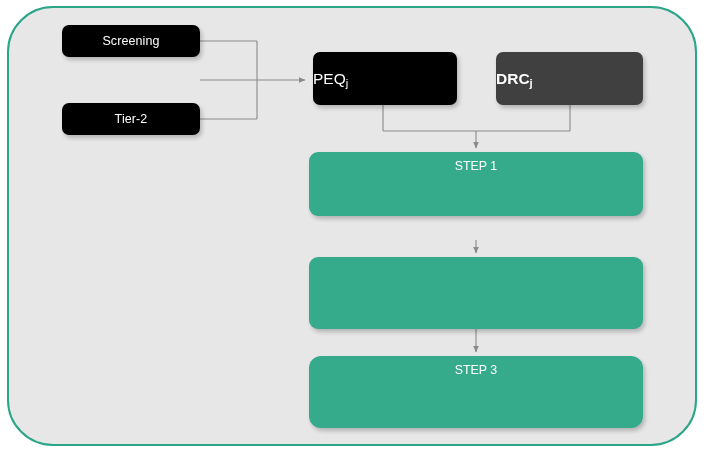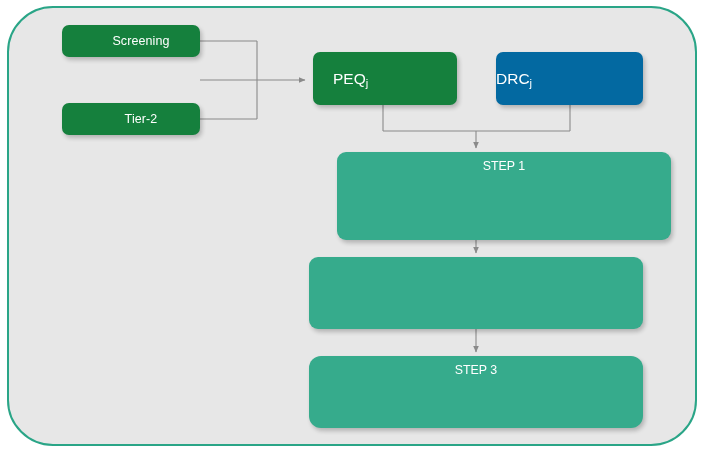--- a/index.html
+++ b/index.html
@@ -50,22 +50,22 @@
   .node {
     position: absolute;
     box-sizing: border-box;
     border-radius: 7px;
     color: #ffffff;
     box-shadow: 2px 3px 4px rgba(0,0,0,0.22);
     display: flex;
     flex-direction: column;
   }
 
-  .node-blue { background: #15803d; padding-left: 20px; }
-  .node-red  { background: #0369a1; }
+  .node-blue { background: #000000; }
+  .node-red  { background: #404040; font-weight: bold; }
   .node-green{ background: #36ab8c; border-radius: 9px; }
 
   
   .tier-box {
     left: 62px;
     width: 138px;
     height: 32px;
     align-items: center;
     justify-content: center;
     font-size: 12.5px;
@@ -87,21 +87,21 @@
   .io-box-drc { left: 496px; width: 147px; }
 
   
   .step-box {
     left: 309px;
     width: 334px;
     padding: 6px 11px 9px 11px;
     font-size: 11.6px;
     line-height: 1.64;
   }
-  .step-box-1 { top: 152px; height: 88px; margin-left: 28px; }
+  .step-box-1 { top: 152px; height: 64px; }
   .step-box-2 { top: 257px; height: 72px; }
   .step-box-3 { top: 356px; height: 72px; border-radius: 12px; }
 
   .step-title {
     text-align: center;
     font-size: 12.4px;
     line-height: 1.35;
     margin-bottom: 1px;
   }
   .step-body {

